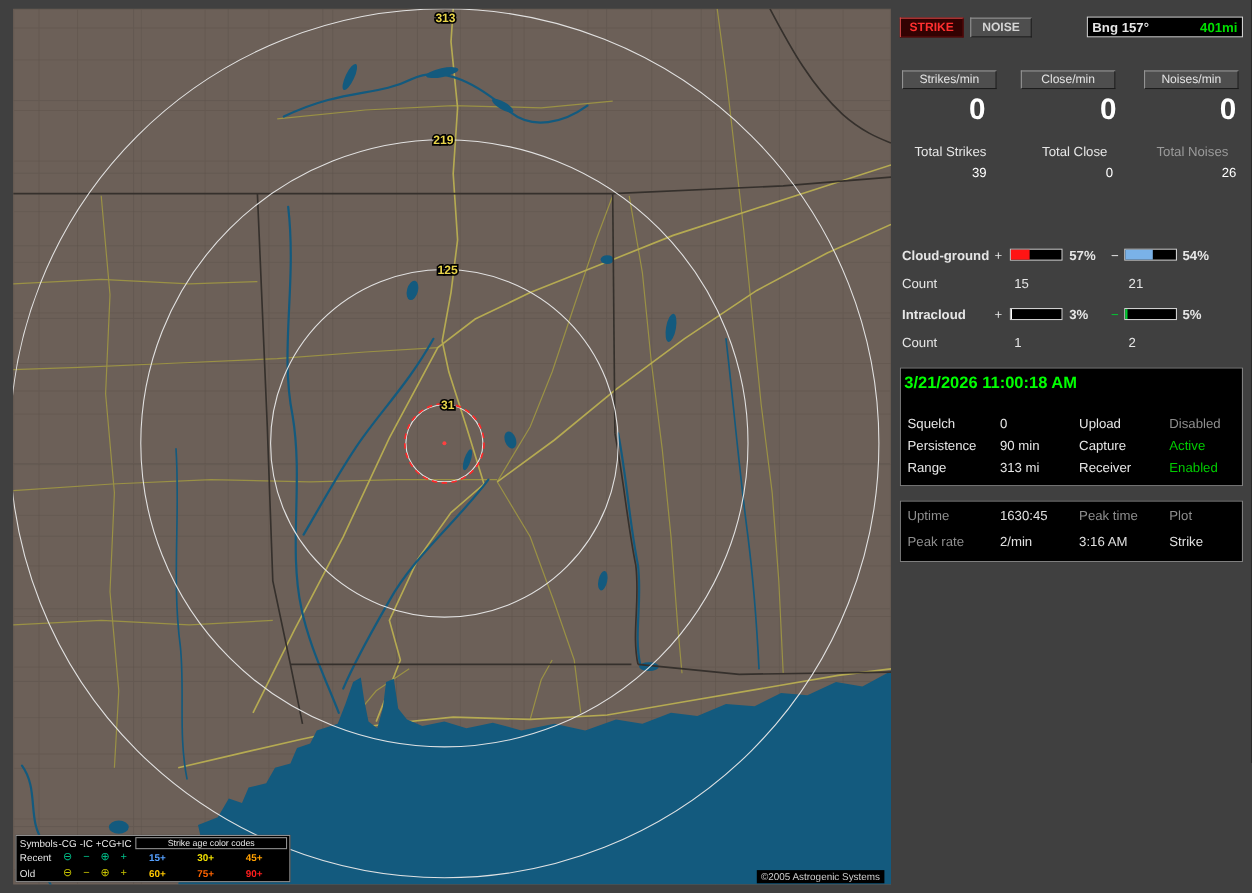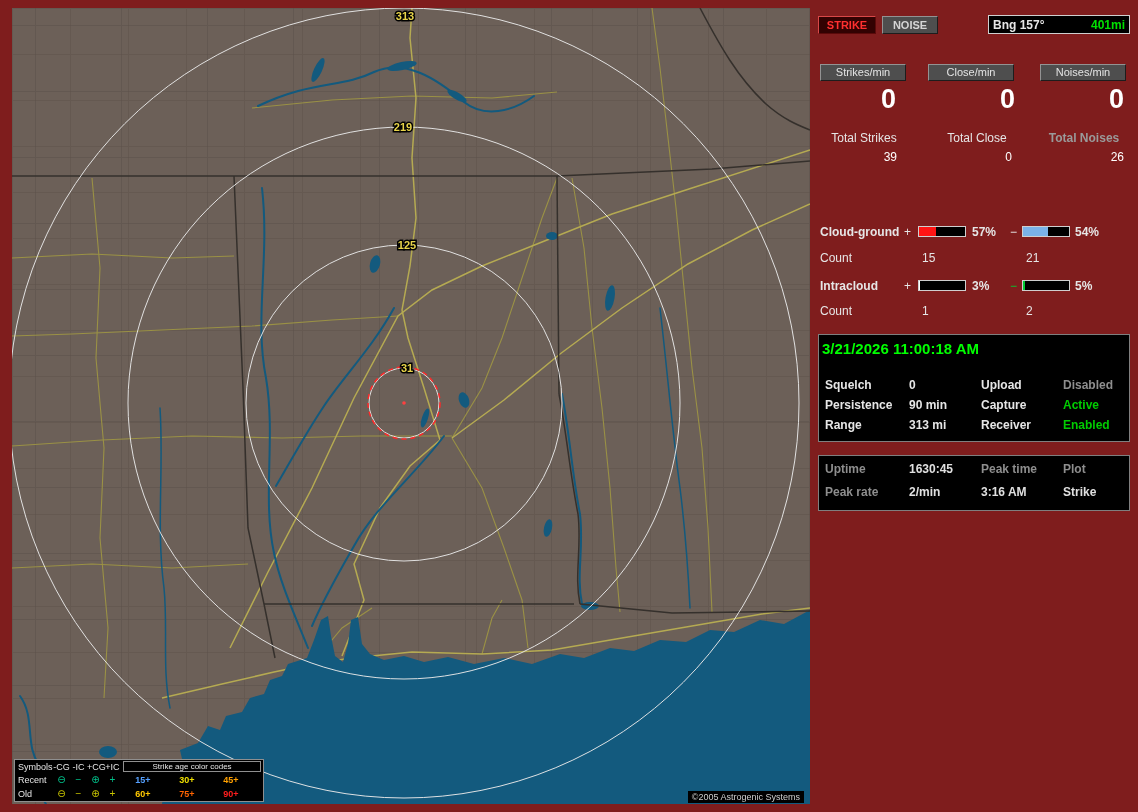--- a/index.html
+++ b/index.html
@@ -1,18 +1,18 @@
 <!DOCTYPE html>
 <html><head>
 <meta charset="utf-8">
 <style>
   * { box-sizing: border-box; margin: 0; padding: 0; }
   html,body { background:#000; }
   body { font-family:"Liberation Sans","DejaVu Sans",sans-serif; }
-  .screen { position:relative; width:1138px; height:812px; background:#7f1d1d; overflow:hidden; }
+  .screen { position:relative; width:1138px; height:812px; background:#404040; overflow:hidden; }
 
   
   .map { position:absolute; left:12px; top:8px; width:798px; height:796px; background:#6c6058; }
   .map svg { display:block; }
 
   .copyright { position:absolute; right:6px; bottom:1px; font-size:9px; color:#cfcfcf; background:#000; padding:1px 4px; white-space:nowrap; }
 
   .legend { position:absolute; left:2px; bottom:2px; width:250px; background:#000; border:1px solid #8f8f8f; color:#e6e6e6; font-size:9px; }
   .l-row { display:flex; align-items:center; height:14px; }
   .l-row.head { height:13px; }
@@ -58,21 +58,21 @@
   .bar .fill { height:100%; width:0; }
 
   .count-row { left:0; width:314px; height:14px; }
   .count-row span { position:absolute; }
   .c-label { left:2px; } .c1 { left:104px; } .c2 { left:208px; }
 
   .info-box { left:0; width:312px; background:#000; border:1px solid #7f7f7f; }
   .box1 { top:326px; height:108px; }
   .box2 { top:447px; height:56px; }
   .datetime { padding:5px 3px 0 3px; font-size:15px; font-weight:bold; color:#00ff00; }
-  .grid-rows { position:absolute; left:0; right:0;font-weight:bold; }
+  .grid-rows { position:absolute; left:0; right:0; }
   .g-row { position:relative; height:20px; font-size:12px; }
   .g-row span { position:absolute; top:0; white-space:nowrap; }
   .gc1 { left:6px; } .gc2 { left:90px; } .gc3 { left:162px; } .gc4 { left:244px; }
   .settings-rows { top:43px; }
   .status-rows { top:6px; }
   .status-rows .g-row { height:23px; }
 </style>
 </head>
 <body>
 
@@ -219,21 +219,21 @@
     <div class="abs rate-btn rb1">Strikes/min</div>
     <div class="abs rate-btn rb2">Close/min</div>
     <div class="abs rate-btn rb3">Noises/min</div>
 
     <div class="abs zero z1">0</div>
     <div class="abs zero z2">0</div>
     <div class="abs zero z3">0</div>
 
     <div class="abs tot-label tl1" style="color: rgb(230, 230, 230);">Total Strikes</div>
     <div class="abs tot-label tl2" style="color: rgb(230, 230, 230);">Total Close</div>
-    <div class="abs tot-label tl3" style="color: rgb(154, 154, 154); font-weight: bold;">Total Noises</div>
+    <div class="abs tot-label tl3" style="color: rgb(154, 154, 154);">Total Noises</div>
     <div class="abs tot-val tv1">39</div>
     <div class="abs tot-val tv2">0</div>
     <div class="abs tot-val tv3">26</div>
 
 
     <div class="abs dist-row" style="top:217px;">
       <span class="d-label">Cloud-ground</span>
       <span class="d-plus">+</span>
       <span class="bar b1">
           <span class="fill" style="display: block; width: 38%; background-color: rgb(255, 20, 20);"></span>

